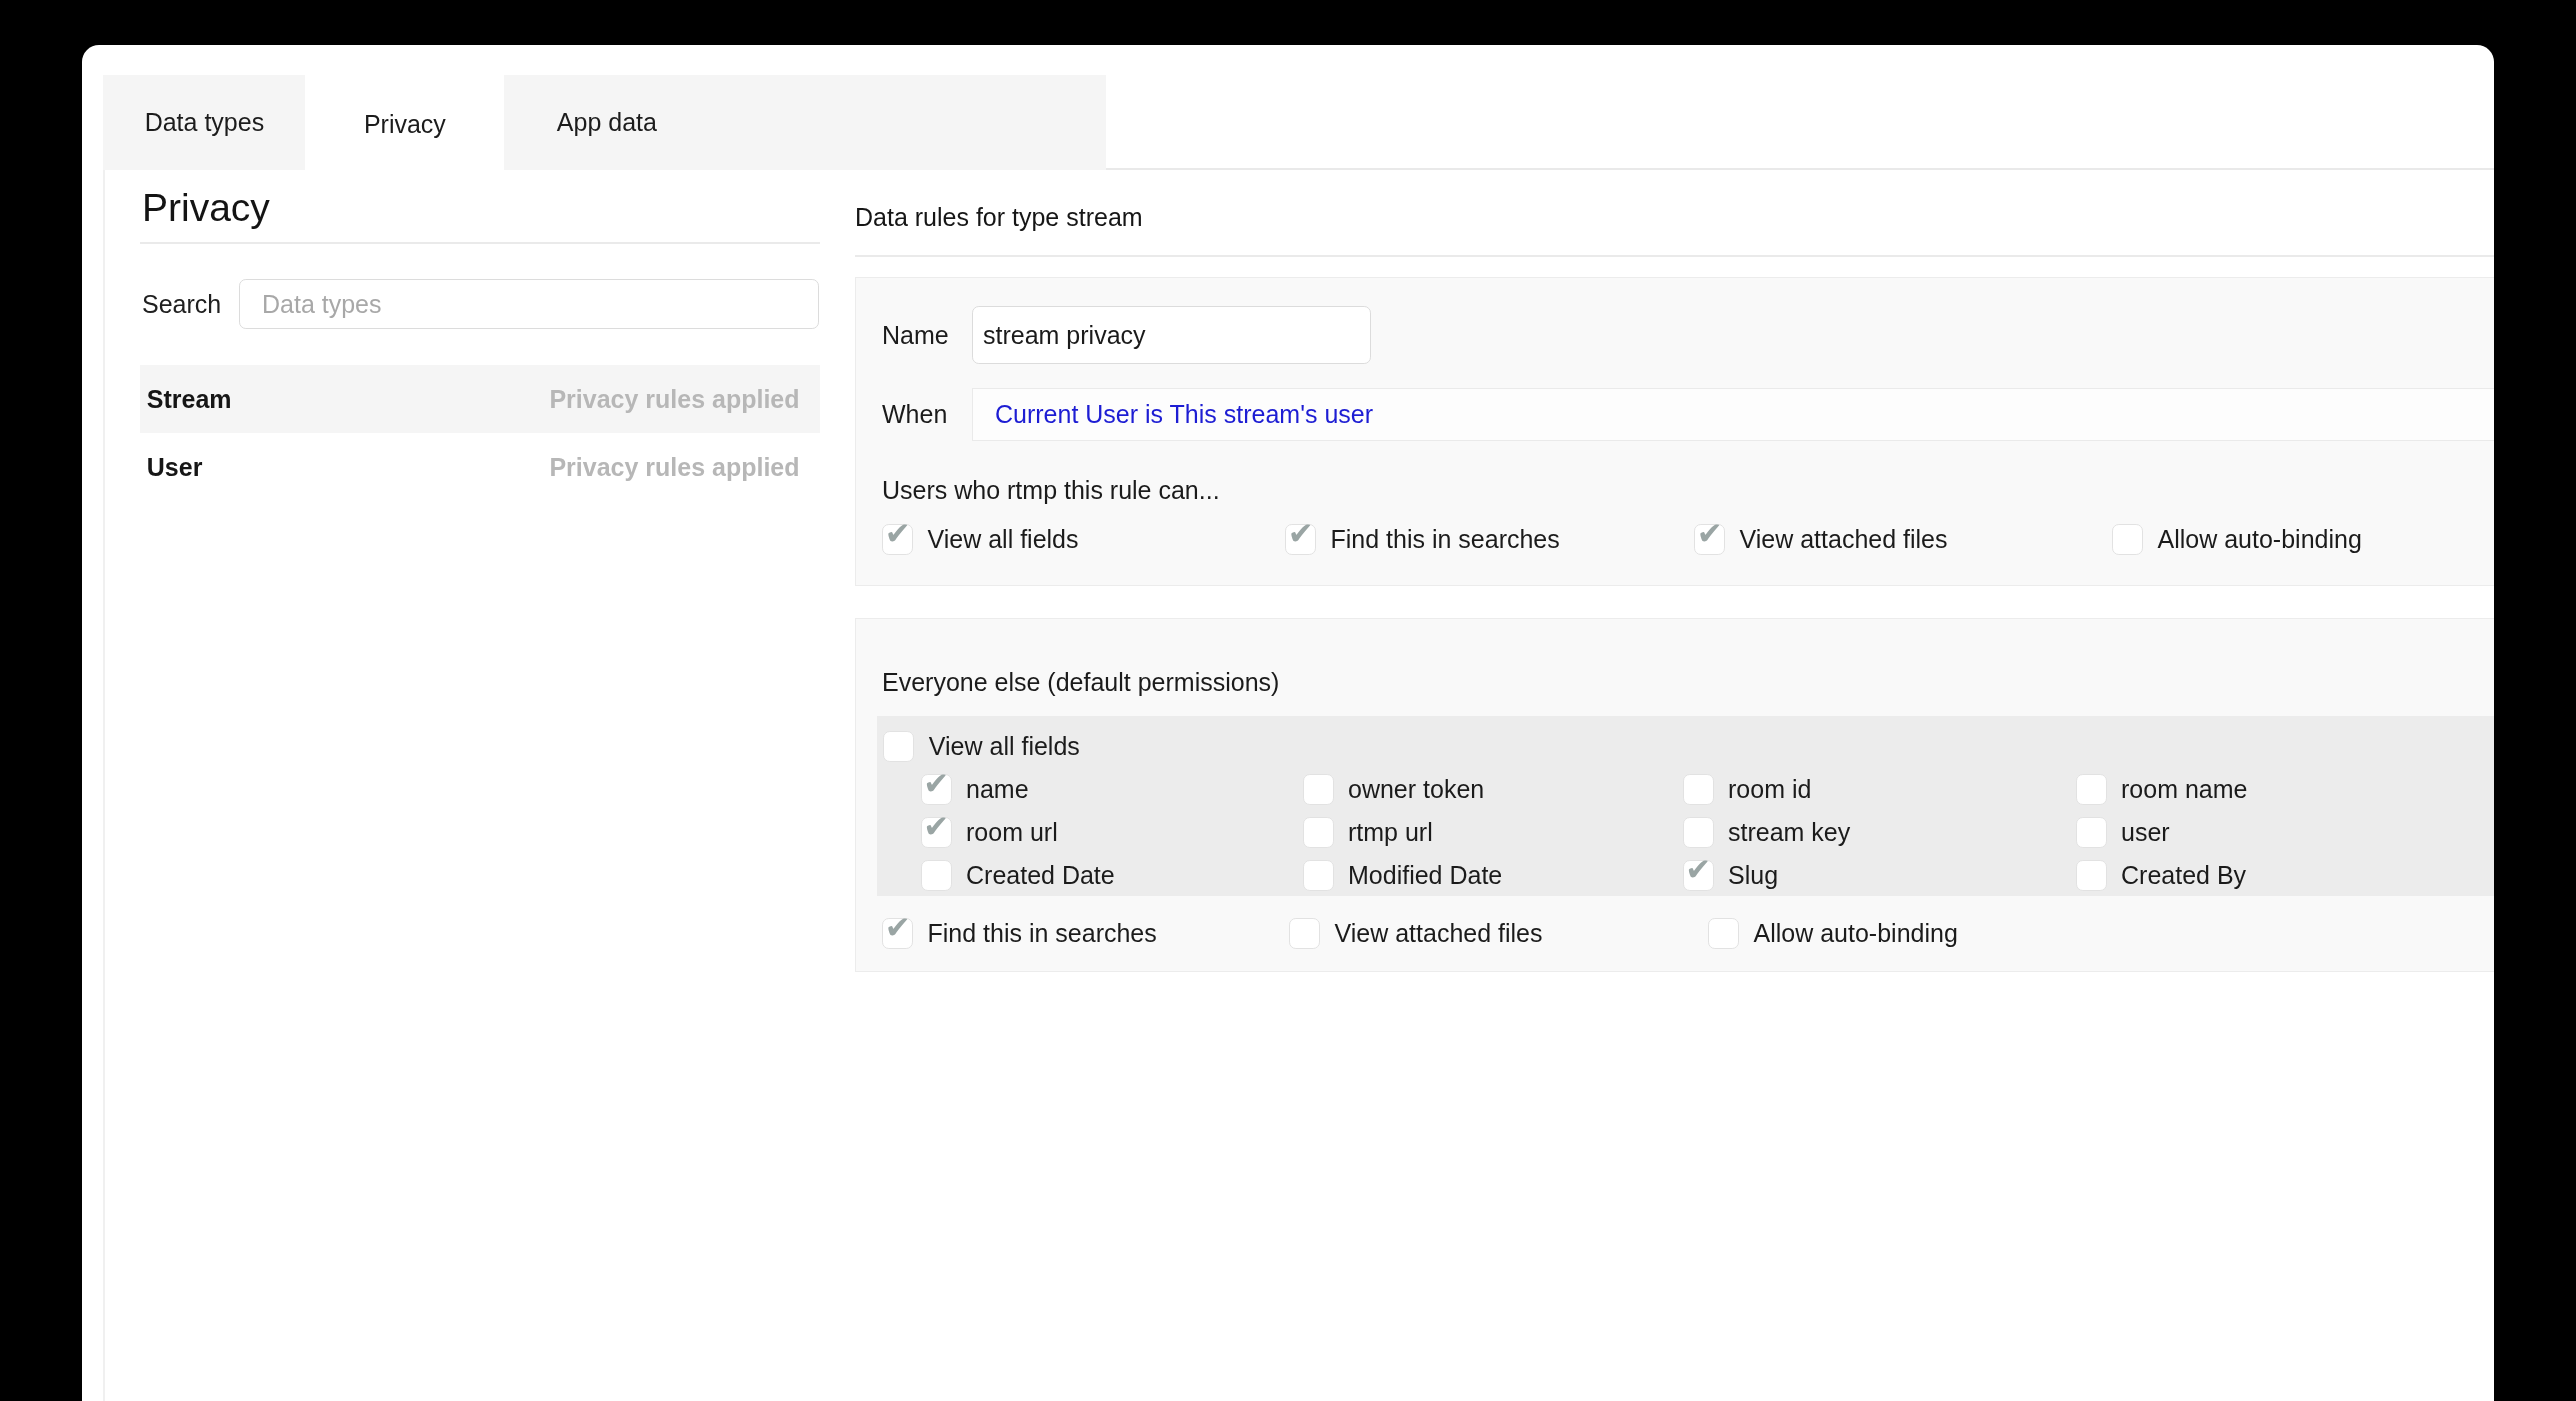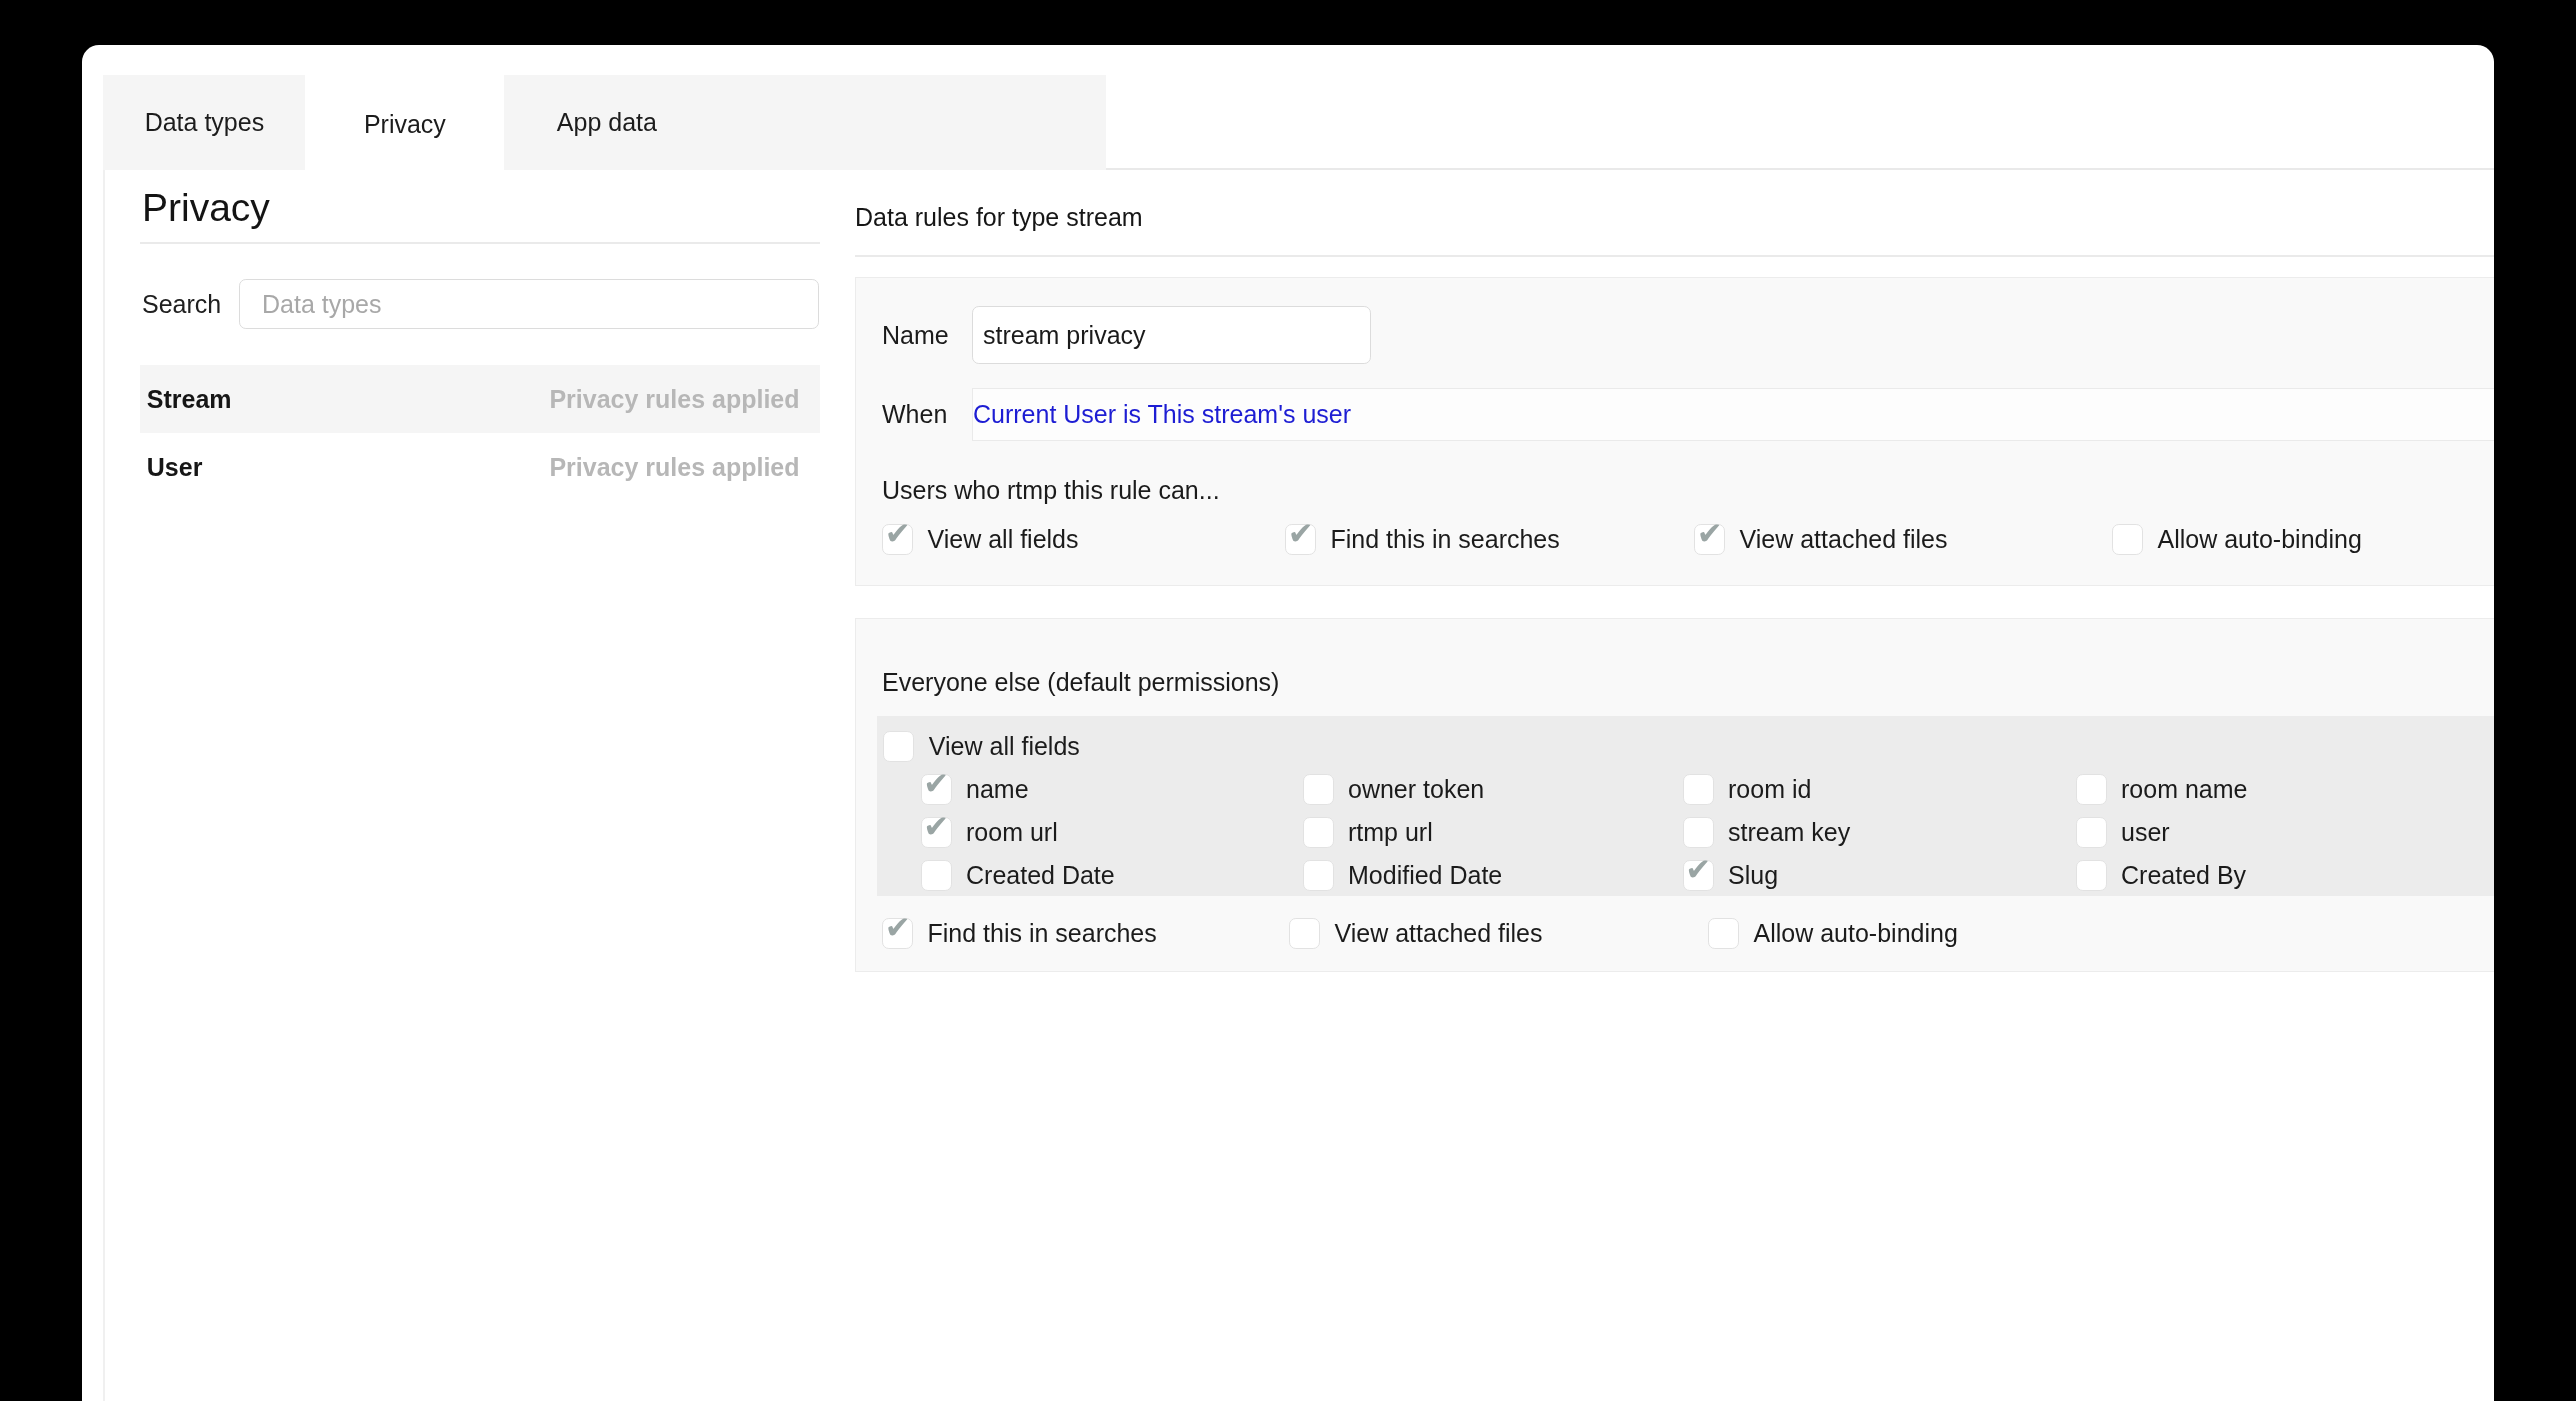--- a/index.html
+++ b/index.html
@@ -49,21 +49,21 @@
   .panel1{top:232px;height:309px;}
   .panel2{top:573px;height:354px;}
 
   .flabel{position:absolute;font-size:25px;color:#1b1b1b;}
   .name-label{left:26px;top:28px;height:58px;line-height:58px;}
   .name-input{position:absolute;left:116px;top:28px;width:399px;height:58px;background:#fff;
     border:1.7px solid #dcdcdc;border-radius:6.8px;font-size:25px;padding:0 10px;color:#1b1b1b;
     font-family:inherit;outline:none;}
   .when-label{left:26px;top:110px;height:53px;line-height:53px;}
   .when-box{position:absolute;left:116px;top:110px;right:0;height:53px;background:#fdfdfd;
-    border:1.7px solid #eaeaea;border-right:none;display:flex;align-items:center;}
+    border:1.7px solid #eaeaea;border-right:none;display:flex;align-items:center;padding-left:22px;}
   .when-link{color:var(--accent);font-size:25px;cursor:pointer;text-decoration:none;}
   .perm-intro{position:absolute;left:26px;top:198px;font-size:25px;color:#1b1b1b;}
 
   
   .cb{position:absolute;display:flex;align-items:center;gap:14.5px;font-size:25px;color:#1b1b1b;cursor:pointer;height:34px;}
   .cbx{width:31px;height:31px;flex:0 0 31px;border:1.7px solid #e2e2e2;border-radius:6.8px;background:#fff;
     position:relative;}
   .mark{display:none;position:absolute;left:1.7px;top:-6.8px;font-size:31px;line-height:1;color:var(--check);}
   .cb.checked .mark{display:block;}
 

